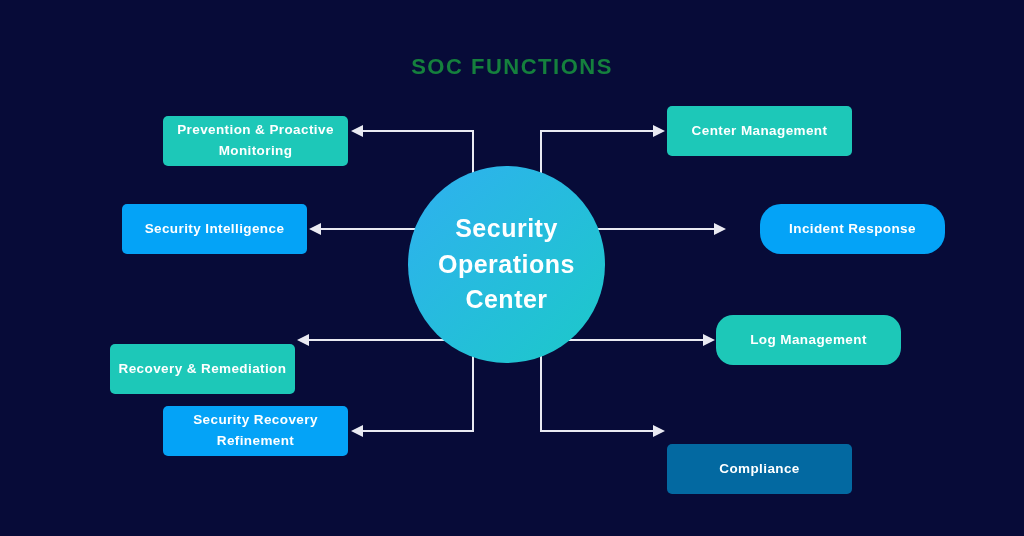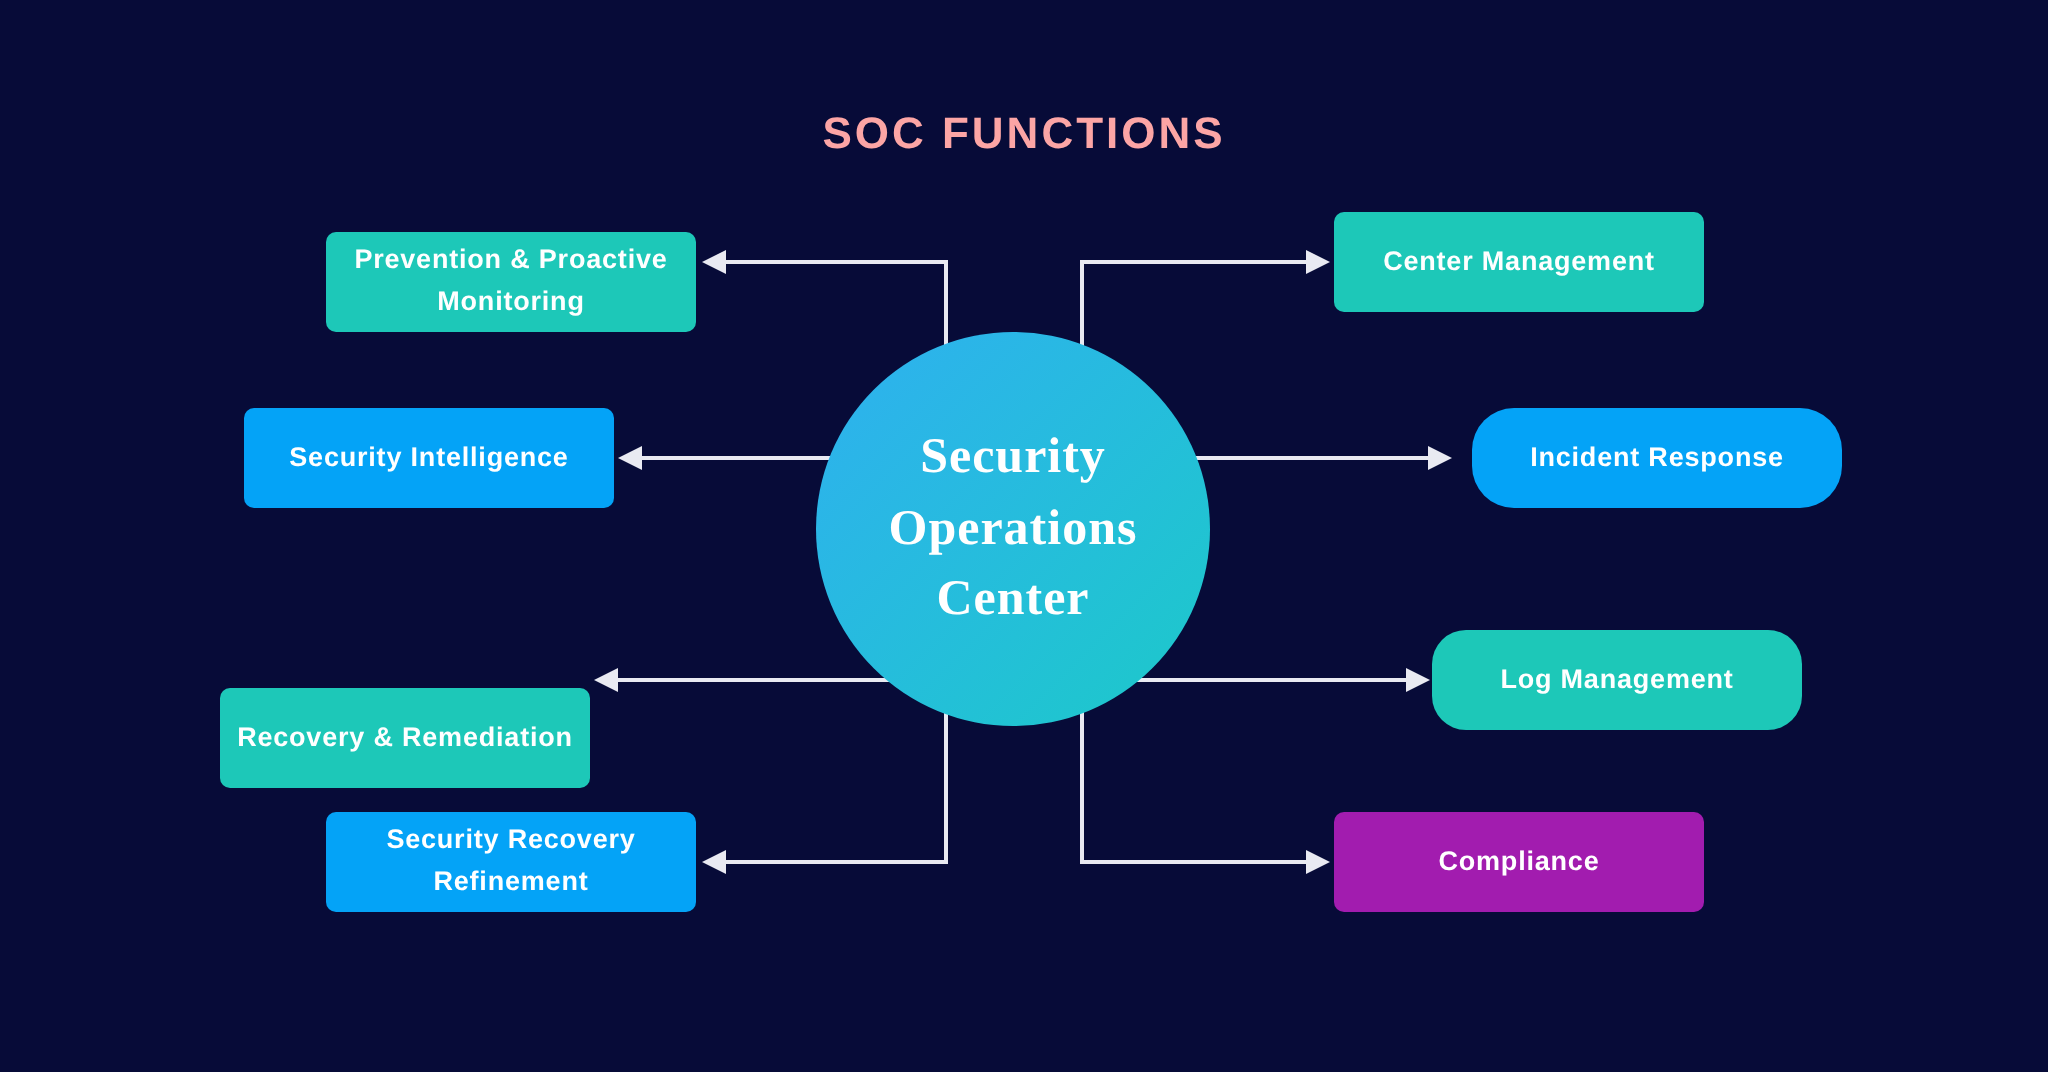--- a/index.html
+++ b/index.html
@@ -12,21 +12,21 @@
     position: relative;
     width: 1024px;
     height: 536px;
   }
   .title {
     position: absolute;
     top: 54px;
     left: 0;
     width: 100%;
     text-align: center;
-    color: #fca5a5;
+    color: #15803d;
     font-size: 22px;
     font-weight: bold;
     letter-spacing: 1.5px;
   }
   svg.connectors {
     position: absolute;
     top: 0; left: 0;
     width: 1024px;
     height: 536px;
     z-index: 1;
@@ -76,21 +76,21 @@
     padding: 2px 4px;
     z-index: 2;
   }
   .teal-fallback { background: #1dc8b8; }
   .blue-fallback { background: #04a3f7; }
   .pos-l1 { left: 163px; top: 116px; }
   .pos-l2 { left: 122px; top: 204px; }
   .pos-l3 { left: 110px; top: 315px; }
   .pos-l4 { left: 163px; top: 406px; }
   .pos-r1 { left: 667px; top: 106px; }
-  .pos-r2 { left: 736px; top: 204px; border-radius: 21px; }
+  .pos-r2 { left: 760px; top: 204px; border-radius: 21px; }
   .pos-r3 { left: 716px; top: 315px; border-radius: 17px; }
   .pos-r4 { left: 667px; top: 406px; }
 </style>
 </head>
 <body style="background: rgb(7, 11, 56);">
 
 <div class="diagram">
 
   <div class="title">SOC FUNCTIONS</div>
 
@@ -113,21 +113,21 @@
     <path class="connector-line" d="M 723 229 H 575" style="stroke: rgb(233, 234, 242);"></path>
     <polygon class="connector-arrow" points="726,229 714,223 714,235" style="fill: rgb(233, 234, 242);"></polygon>
 
     <path class="connector-line" d="M 712 340 H 550" style="stroke: rgb(233, 234, 242);"></path>
     <polygon class="connector-arrow" points="715,340 703,334 703,346" style="fill: rgb(233, 234, 242);"></polygon>
 
     <path class="connector-line" d="M 662 431 H 541 V 350" style="stroke: rgb(233, 234, 242);"></path>
     <polygon class="connector-arrow" points="665,431 653,425 653,437" style="fill: rgb(233, 234, 242);"></polygon>
   </svg>
 
-  <div class="center-circle" style="background: linear-gradient(135deg, rgb(47, 176, 240) 0%, rgb(28, 201, 201) 100%); font-family: Liberation Serif, serif;">
+  <div class="center-circle" style="background: linear-gradient(135deg, rgb(47, 176, 240) 0%, rgb(28, 201, 201) 100%);">
     <div class="center-label">Security Operations Center</div>
   </div>
 
   <div class="node teal-fallback pos-l1" style="background: rgb(29, 200, 184);">
     <span>Prevention &amp; Proactive Monitoring</span>
   </div>
   <div class="node blue-fallback pos-l2" style="background: rgb(4, 163, 247);">
     <span>Security Intelligence</span>
   </div>
   <div class="node teal-fallback pos-l3" style="background: rgb(29, 200, 184); margin-top: 29px;">
@@ -138,17 +138,17 @@
   </div>
   <div class="node teal-fallback pos-r1" style="background: rgb(29, 200, 184);">
     <span>Center Management</span>
   </div>
   <div class="node blue-fallback pos-r2" style="background: rgb(4, 163, 247);">
     <span>Incident Response</span>
   </div>
   <div class="node teal-fallback pos-r3" style="background: rgb(29, 200, 184);">
     <span>Log Management</span>
   </div>
-  <div class="node blue-fallback pos-r4" style="background: #a21caf;">
+  <div class="node blue-fallback pos-r4" style="background: #0369a1; margin-top: 38px;">
     <span>Compliance</span>
   </div>
 
 </div>
 
 </body></html>

